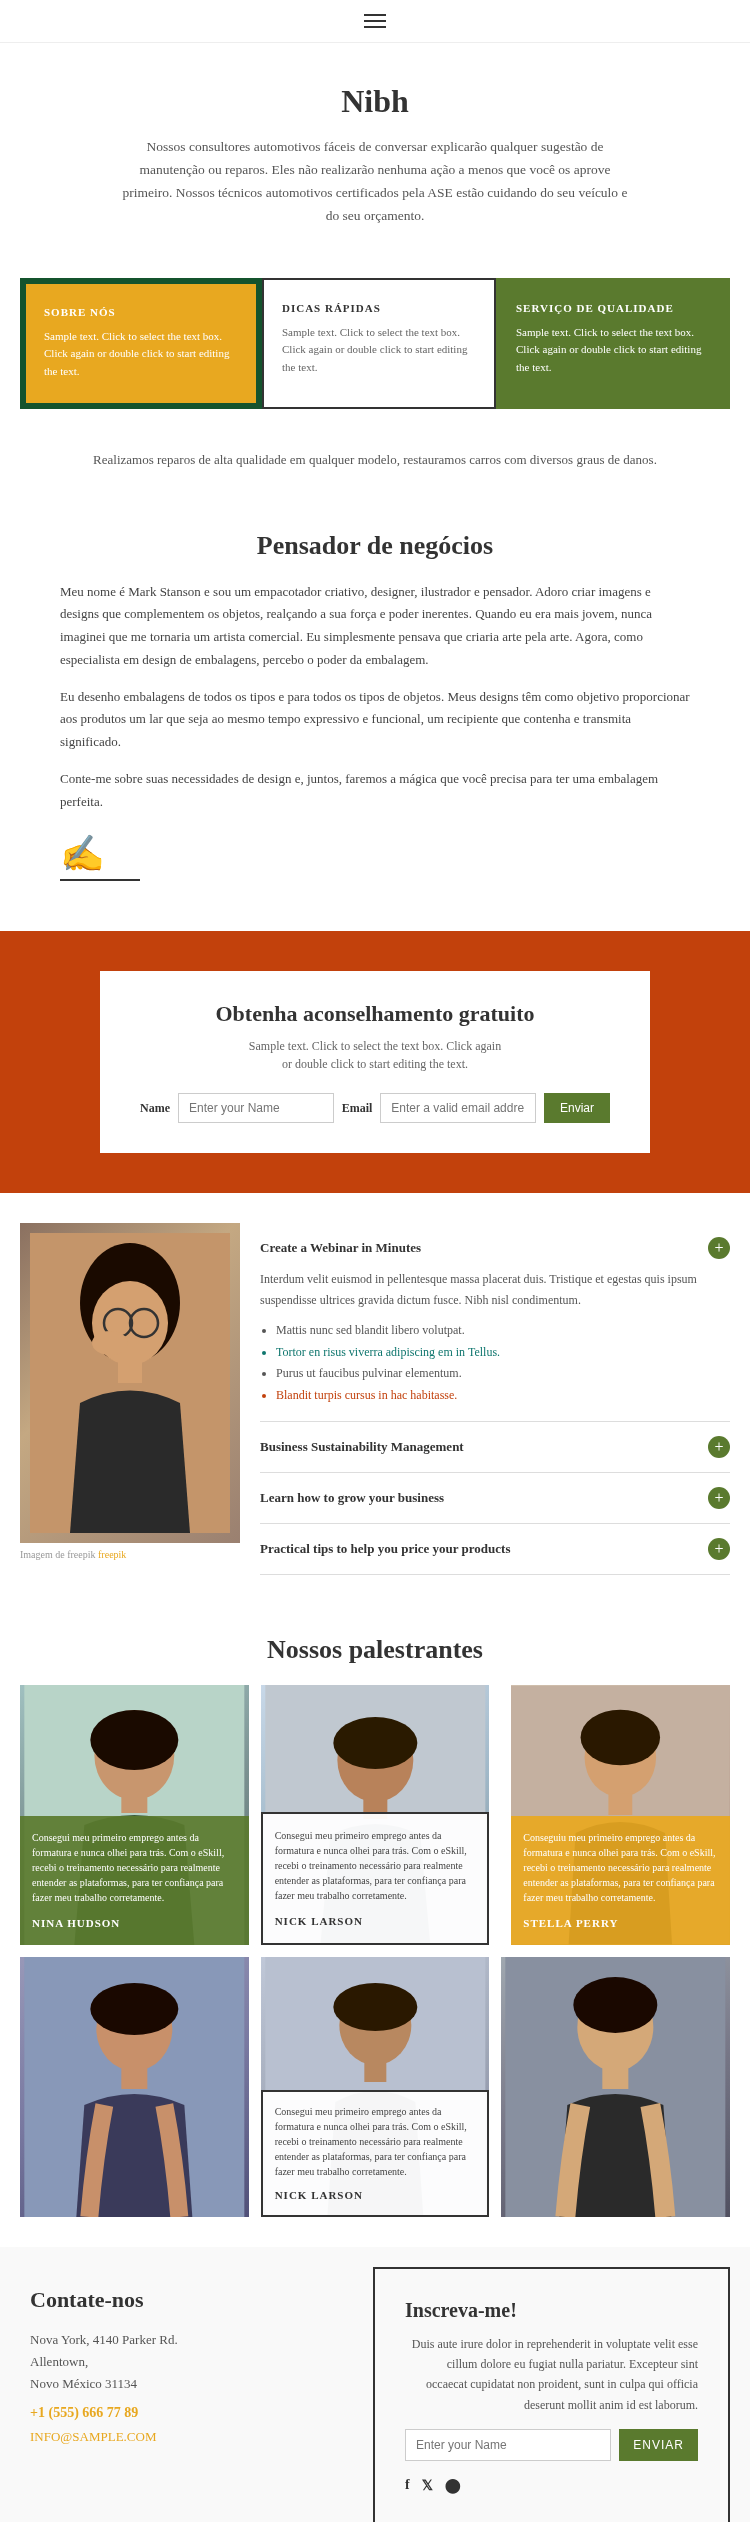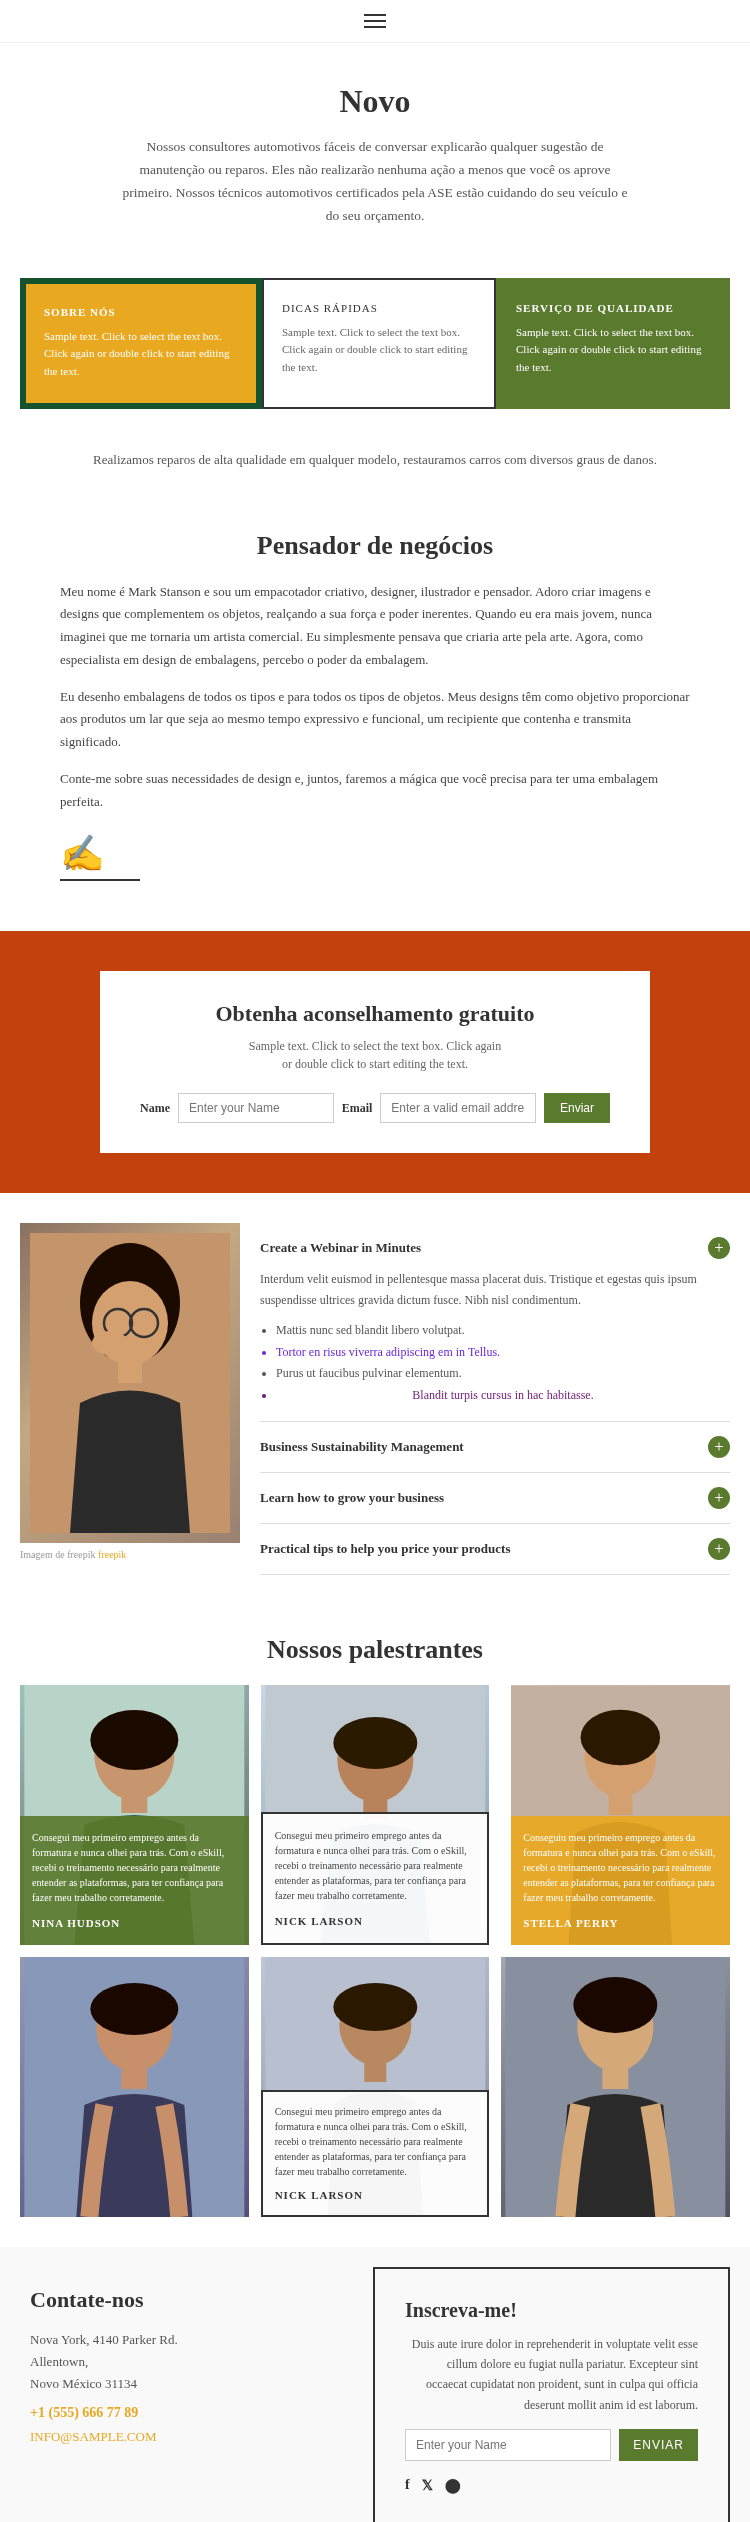--- a/index.html
+++ b/index.html
@@ -10,33 +10,33 @@
 
 <nav style="display:flex;justify-content:center;padding:14px 0;border-bottom:1px solid #eee;">
   <div style="display:flex;flex-direction:column;gap:4px;cursor:pointer;">
     <span style="display:block;width:22px;height:2px;background:#333;"></span>
     <span style="display:block;width:22px;height:2px;background:#333;"></span>
     <span style="display:block;width:22px;height:2px;background:#333;"></span>
   </div>
 </nav>
 
 <section style="text-align:center;padding:40px 80px 20px;">
-  <h1>Novo</h1>
+  <h1>Nibh</h1>
   <p style="font-size:13.5px;line-height:1.7;color:#555;max-width:520px;margin:16px auto 0;">Nossos consultores automotivos fáceis de conversar explicarão qualquer sugestão de manutenção ou reparos. Eles não realizarão nenhuma ação a menos que você os aprove primeiro. Nossos técnicos automotivos certificados pela ASE estão cuidando do seu veículo e do seu orçamento.</p>
 </section>
 
 <div style="display:flex;margin:30px 20px;gap:0;">
 
   <div style="flex:1;padding:22px 18px;min-height:130px;background:#e8a820;border:6px solid #14532d;">
     <h3 style="font-size:11px;font-weight:bold;letter-spacing:1px;text-transform:uppercase;color:#fff;margin-bottom:10px;">SOBRE NÓS</h3>
     <p style="font-size:11px;line-height:1.6;color:#fff;">Sample text. Click to select the text box. Click again or double click to start editing the text.</p>
   </div>
 
   <div style="flex:1;padding:22px 18px;min-height:130px;background:#fff;border:2px solid #333;">
-    <h3 style="font-size:11px;font-weight:normal;letter-spacing:1px;text-transform:uppercase;color:#333;margin-bottom:10px;">DICAS RÁPIDAS</h3>
+    <h3 style="font-size:11px;font-weight:bold;letter-spacing:1px;text-transform:uppercase;color:#333;margin-bottom:10px;">DICAS RÁPIDAS</h3>
     <p style="font-size:11px;line-height:1.6;color:#666;">Sample text. Click to select the text box. Click again or double click to start editing the text.</p>
   </div>
 
   <div style="flex:1;padding:22px 18px;min-height:130px;background:#5a7a2e;border:2px solid #5a7a2e;">
     <h3 style="font-size:11px;font-weight:bold;letter-spacing:1px;text-transform:uppercase;color:#fff;margin-bottom:10px;">SERVIÇO DE QUALIDADE</h3>
     <p style="font-size:11px;line-height:1.6;color:#fff;">Sample text. Click to select the text box. Click again or double click to start editing the text.</p>
   </div>
 
 </div>
 
@@ -101,23 +101,23 @@
 
     <div style="border-bottom:1px solid #ddd;padding:14px 0;">
       <div style="display:flex;justify-content:space-between;align-items:center;cursor:pointer;">
         <h4 style="font-size:13px;font-weight:bold;color:#333;">Create a Webinar in Minutes</h4>
         <div style="width:22px;height:22px;background:#5a7a2e;color:#fff;display:flex;align-items:center;justify-content:center;font-size:16px;border-radius:50%;flex-shrink:0;cursor:pointer;">+</div>
       </div>
       <div style="margin-top:10px;">
         <p style="font-size:12px;line-height:1.7;color:#555;margin-bottom:10px;">Interdum velit euismod in pellentesque massa placerat duis. Tristique et egestas quis ipsum suspendisse ultrices gravida dictum fusce. Nibh nisl condimentum.</p>
         <ul style="padding-left:16px;">
           <li style="font-size:12px;color:#555;line-height:1.8;">Mattis nunc sed blandit libero volutpat.</li>
-          <li style="font-size:12px;color:#6d28d9;line-height:1.8;">Tortor en risus viverra adipiscing em in Tellus.</li>
+          <li style="font-size:12px;color:#0f766e;line-height:1.8;">Tortor en risus viverra adipiscing em in Tellus.</li>
           <li style="font-size:12px;color:#555;line-height:1.8;">Purus ut faucibus pulvinar elementum.</li>
-          <li style="font-size:12px;color:#701a75;line-height:1.8;text-align:center;">Blandit turpis cursus in hac habitasse.</li>
+          <li style="font-size:12px;color:#c2410c;line-height:1.8;">Blandit turpis cursus in hac habitasse.</li>
         </ul>
       </div>
     </div>
 
     <div style="border-bottom:1px solid #ddd;padding:14px 0;">
       <div style="display:flex;justify-content:space-between;align-items:center;cursor:pointer;">
         <h4 style="font-size:13px;font-weight:bold;color:#333;">Business Sustainability Management</h4>
         <div style="width:22px;height:22px;background:#5a7a2e;color:#fff;display:flex;align-items:center;justify-content:center;font-size:16px;border-radius:50%;flex-shrink:0;cursor:pointer;">+</div>
       </div>
     </div>

